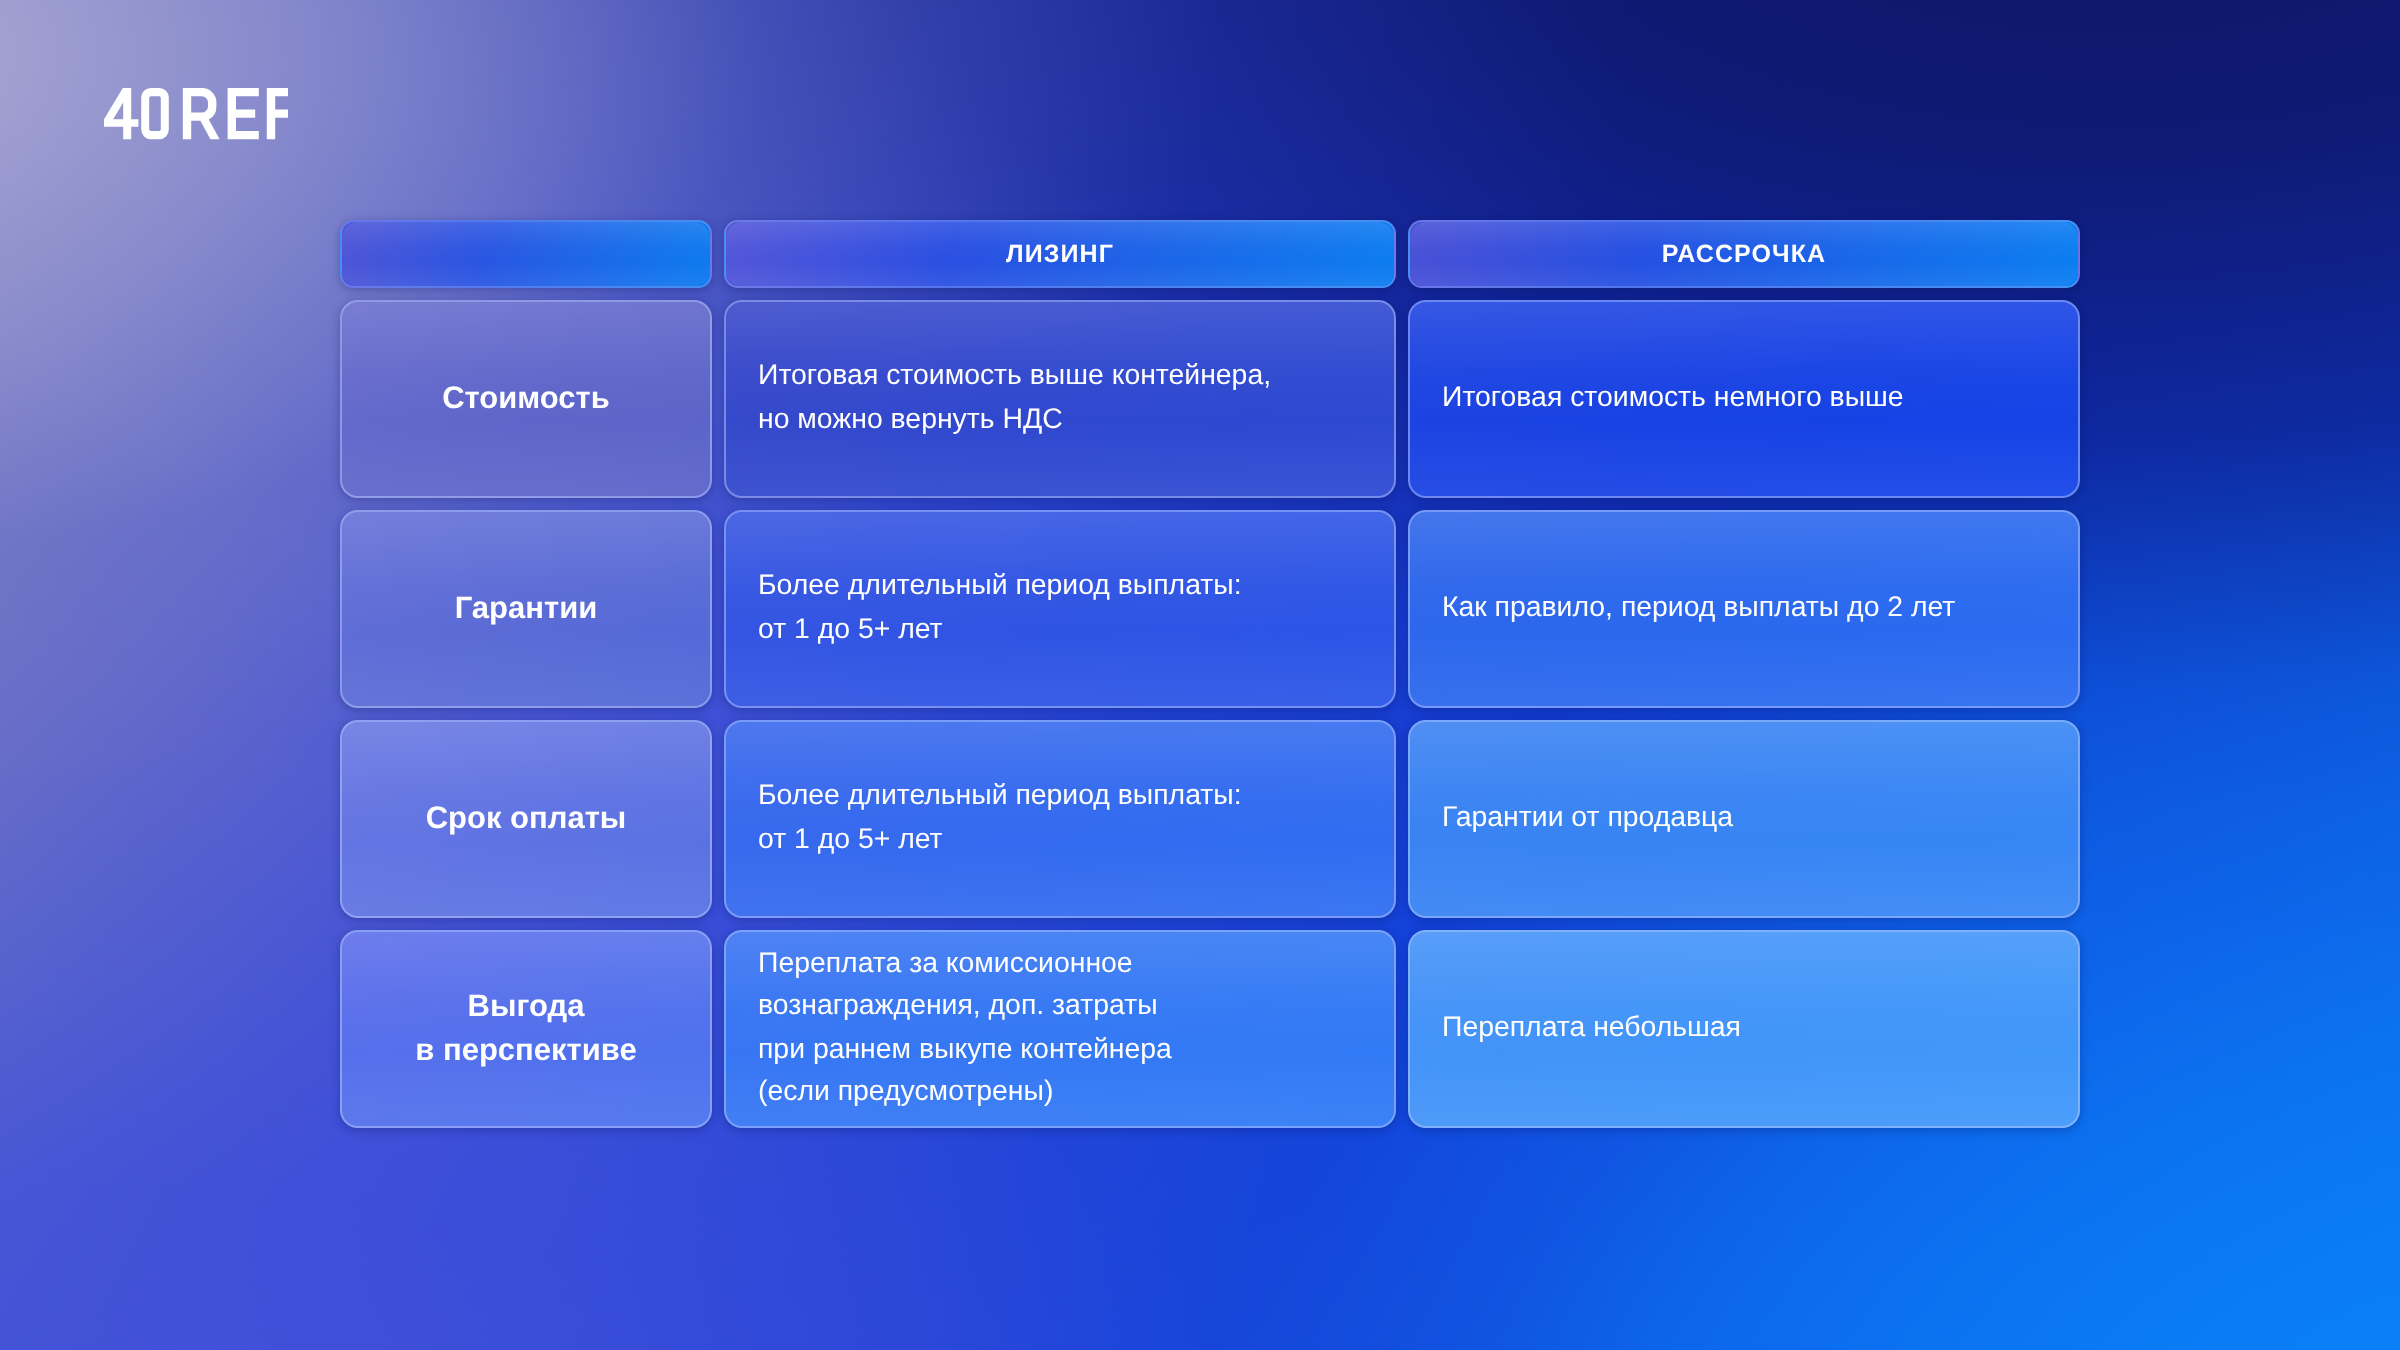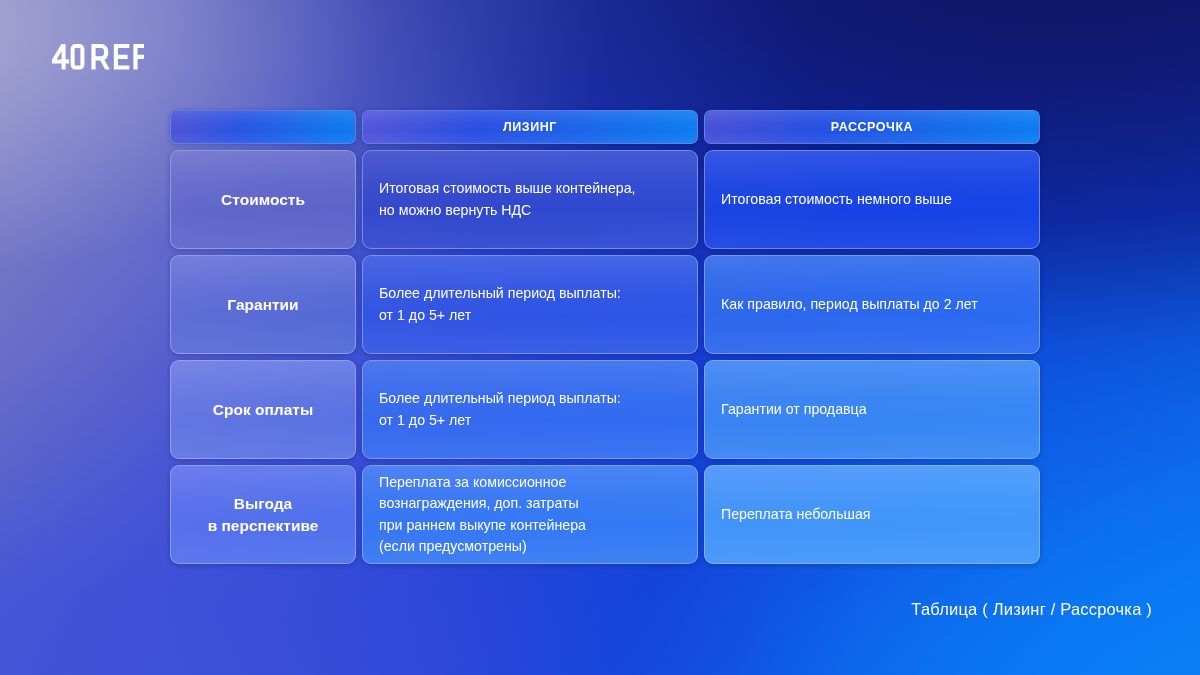--- a/index.html
+++ b/index.html
@@ -253,15 +253,14 @@
 при раннем выкупе контейнера
 (если предусмотрены)</span>
       </div>
       <div class="cell c3 cell-text">
         <span class="txt">Переплата небольшая</span>
       </div>
     </div>
 
   </div>
 
-  <div class="caption">Таблица ( Лизинг / Рассрочка )</div>
 
 </div>
 
 </body></html>

